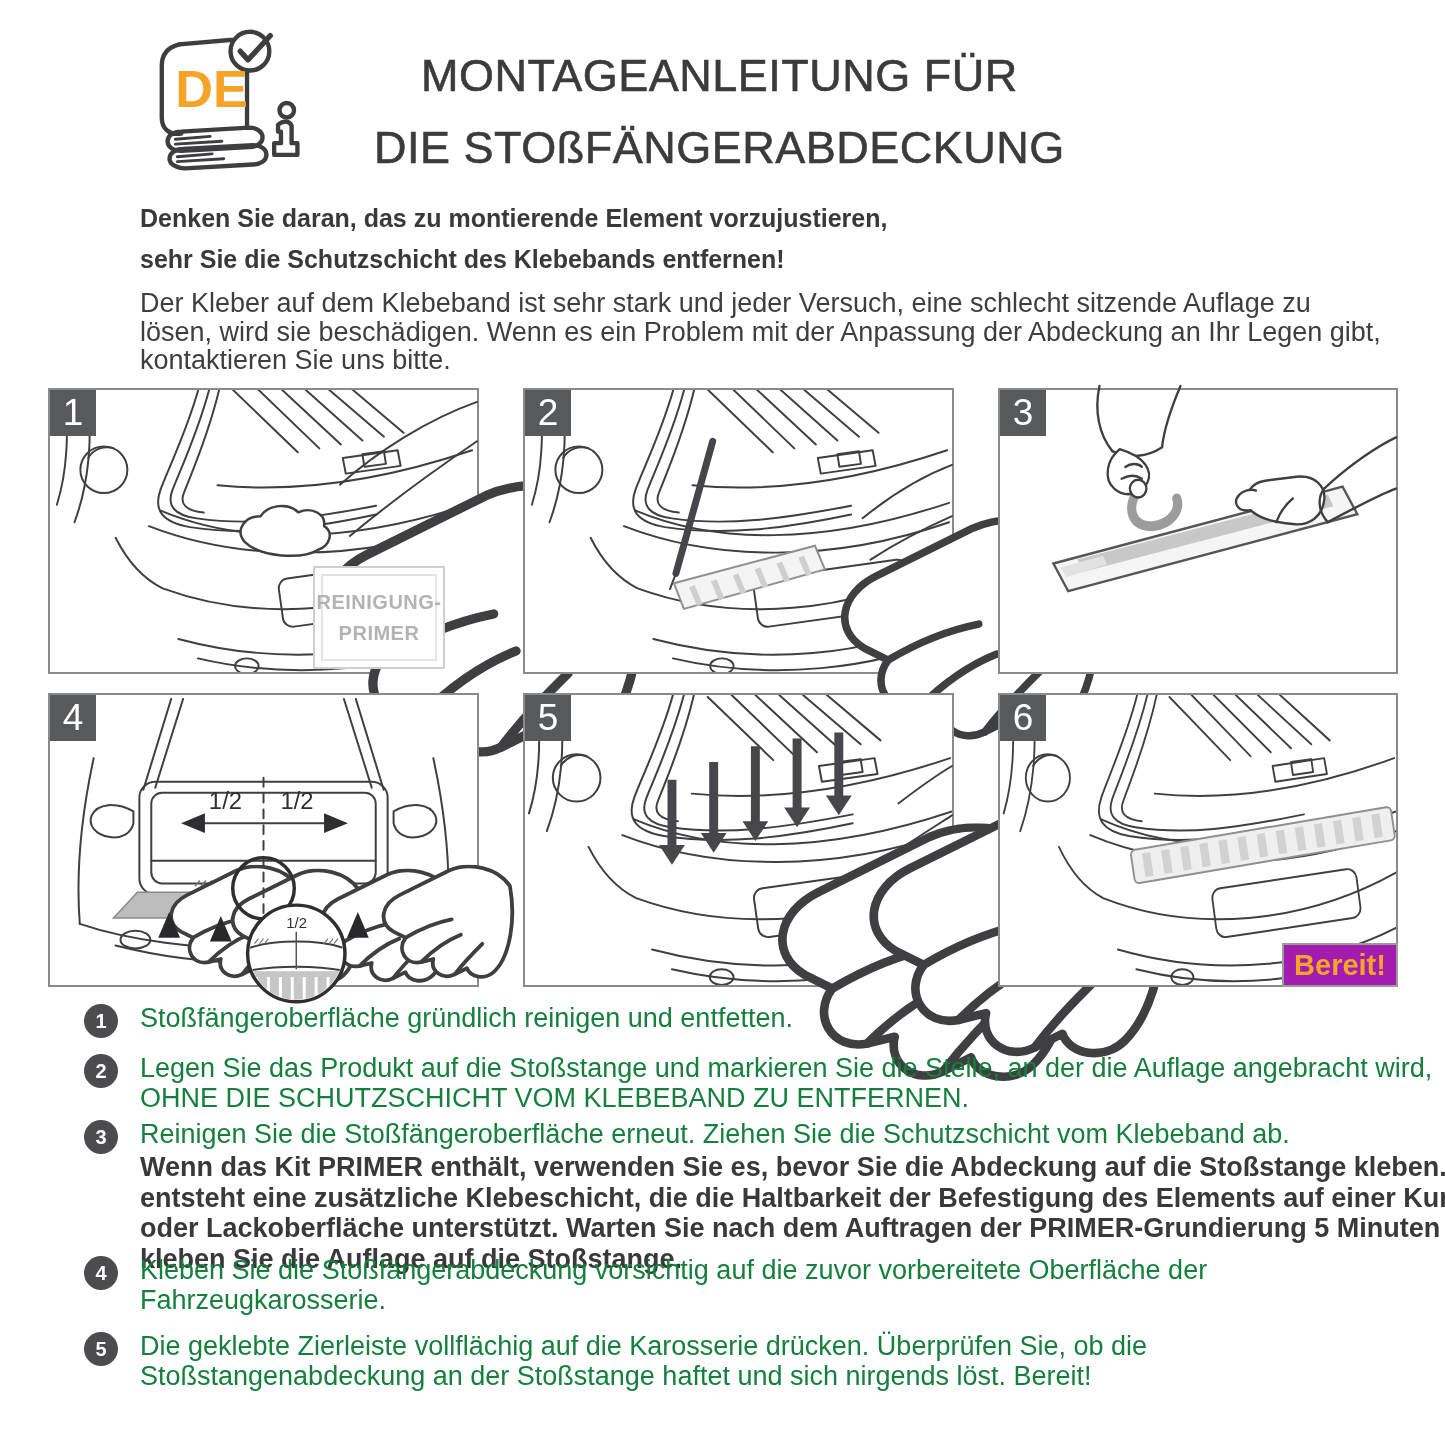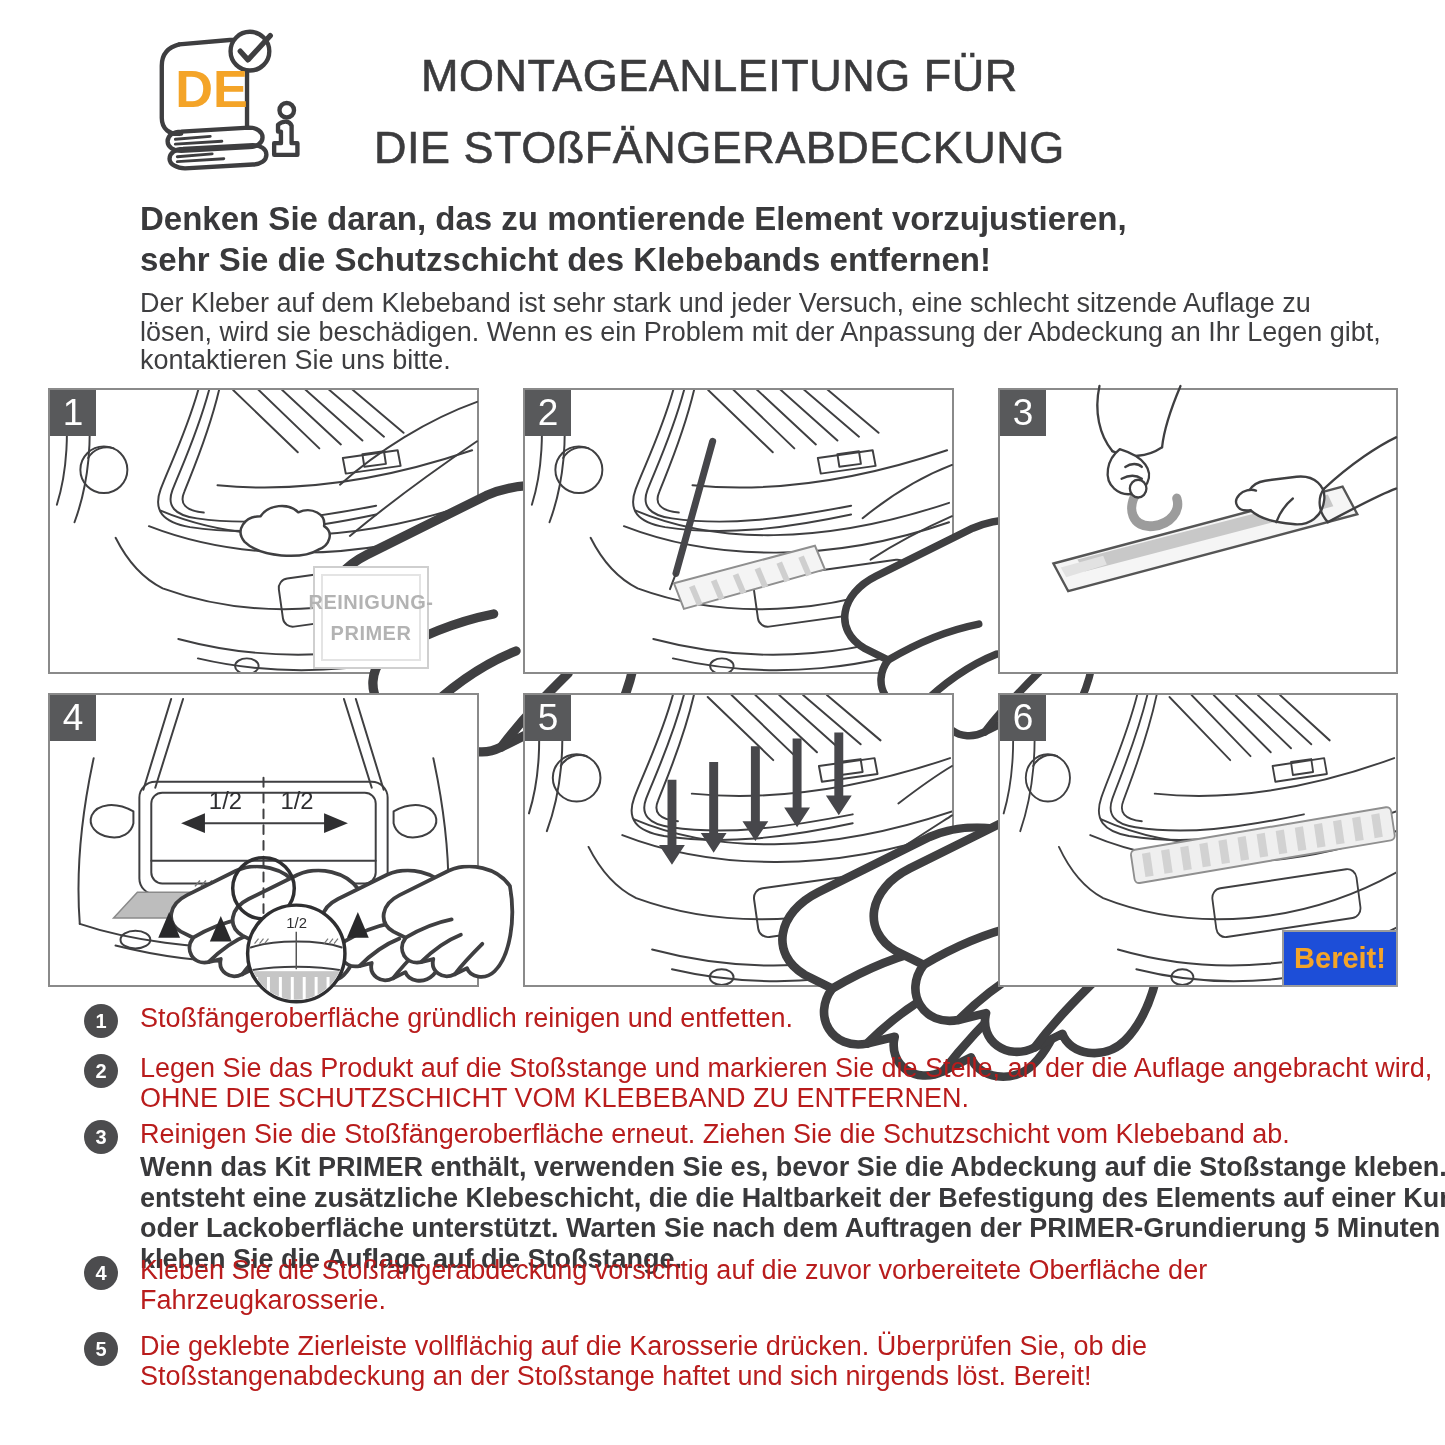--- a/index.html
+++ b/index.html
@@ -3,50 +3,50 @@
 <meta charset="utf-8">
 <style>
   html,body{margin:0;padding:0;background:#fff;}
   .page{position:relative;width:1445px;height:1445px;background:#fff;overflow:hidden;
         font-family:"Liberation Sans",sans-serif;color:#3E3E40;}
   
   .logo{position:absolute;left:150px;top:25px;width:165px;height:155px;}
   .title{position:absolute;left:374px;top:40px;font-size:45px;line-height:72px;
          letter-spacing:0.5px;color:#3B3B3D;text-align:center;-webkit-text-stroke:0.6px #3B3B3D;}
   .title div{white-space:nowrap;}
-  .warning{position:absolute;left:140px;top:198px;font-size:33px;line-height:41px;
+  .warning{position:absolute;left:140px;top:198px;font-size:25px;line-height:41px;
            font-weight:700;color:#39393B;}
   .warning div{white-space:nowrap;}
   .intro{position:absolute;left:140px;top:289px;font-size:27px;line-height:28.5px;color:#3E3E40;}
   .intro div{white-space:nowrap;}
   
   .panel{position:absolute;background:#fff;border:2px solid #8A8A8A;box-sizing:border-box;}
   .panel svg.art{position:absolute;left:0;top:0;width:100%;height:100%;overflow:visible;}
   .pnum{position:absolute;left:0;top:0;width:46px;height:46px;background:#58595B;color:#fff;
         font-size:37px;display:flex;align-items:center;justify-content:center;z-index:3;}
   .p1{left:48px;top:388px;width:431px;height:286px;}
   .p2{left:523px;top:388px;width:431px;height:286px;}
   .p3{left:998px;top:388px;width:400px;height:286px;}
   .p4{left:48px;top:693px;width:431px;height:294px;overflow:visible;}
   .p5{left:523px;top:693px;width:431px;height:294px;}
   .p6{left:998px;top:693px;width:400px;height:294px;}
-  .cloth-box{position:absolute;left:263px;top:176px;width:116px;height:103px;background:#fff;
+  .cloth-box{position:absolute;left:263px;top:176px;width:132px;height:103px;background:#fff;
              border:2px solid #CFCFCF;box-sizing:border-box;z-index:2;}
   .cloth-inner{margin:6px;height:calc(100% - 16px);border:2px solid #E4E4E4;display:flex;
                flex-direction:column;align-items:center;justify-content:center;
                font-size:20px;font-weight:700;color:#B3B3B3;line-height:31px;letter-spacing:0.5px;}
-  .ready-box{position:absolute;right:-2px;bottom:-2px;width:116px;height:57px;background:#1d4ed8;
+  .ready-box{position:absolute;right:-2px;bottom:-2px;width:116px;height:44px;background:#a21caf;
              border:2px solid #9B9B9B;box-sizing:border-box;display:flex;align-items:center;
              justify-content:center;font-size:29px;font-weight:700;color:#F4A428;z-index:2;}
   
   .step{position:absolute;left:84px;}
   .badge{position:absolute;left:0;top:1px;width:34px;height:34px;border-radius:50%;
          background:#4C4C4E;color:#fff;font-weight:700;font-size:20px;display:flex;
          align-items:center;justify-content:center;}
-  .stext{margin-left:56px;font-size:27px;line-height:30px;color:#b91c1c;}
+  .stext{margin-left:56px;font-size:27px;line-height:30px;color:#15803d;}
   .stext div{white-space:nowrap;}
   .sbold{margin-left:56px;margin-top:3px;font-size:27px;line-height:30.5px;font-weight:700;color:#39393B;}
   .sbold div{white-space:nowrap;}
   .s1{top:1003px;} .s2{top:1053px;} .s3{top:1119px;} .s4{top:1255px;} .s5{top:1331px;}
   
   .ln{stroke:#3F3F41;stroke-width:2;fill:none;stroke-linecap:round;stroke-linejoin:round;}
   .ln25{stroke:#3F3F41;stroke-width:2.5;fill:none;stroke-linecap:round;stroke-linejoin:round;}
   .fillw{fill:#fff;stroke:#3F3F41;stroke-width:2.5;stroke-linecap:round;stroke-linejoin:round;}
   .rib{stroke:#CFCFCF;stroke-width:6;}
   .svgtxt{font-family:"Liberation Sans",sans-serif;fill:#2F2F31;}

